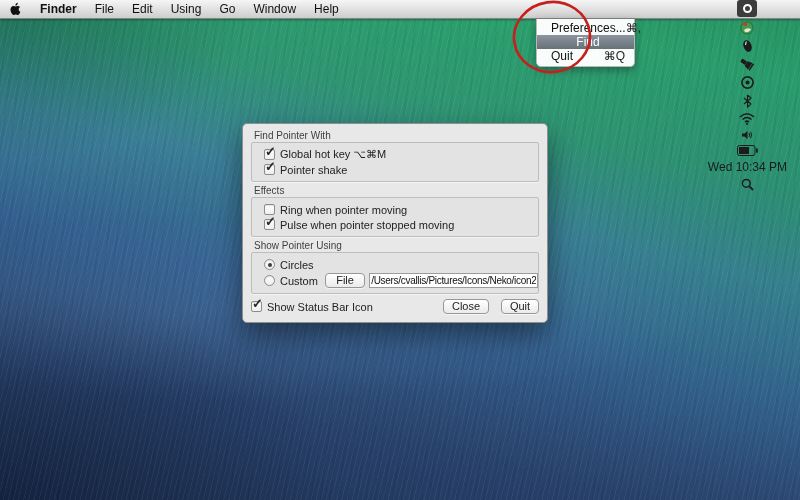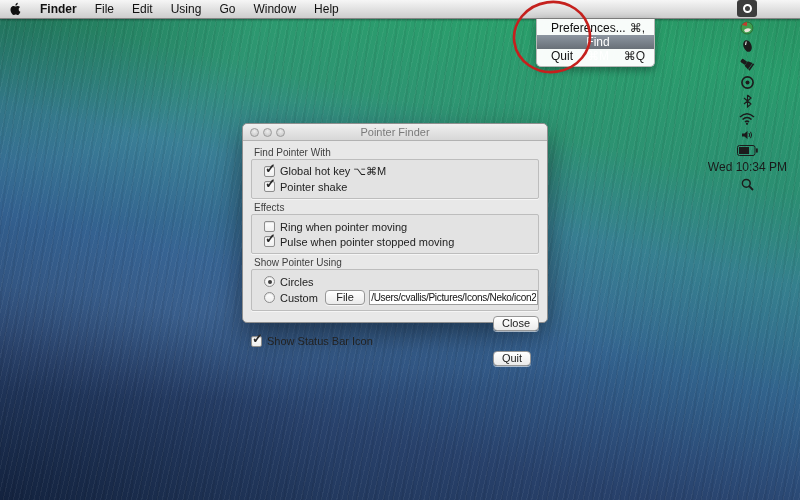--- a/index.html
+++ b/index.html
@@ -34,21 +34,21 @@
   .mbicon { height:100%; display:flex; align-items:center; padding:0 3px; }
   .status-app {
     width:20px; height:17px; display:flex; align-items:center; justify-content:center;
     background:#3c3c3c; border-radius:3px;
   }
   .status-app .ring { width:9px; height:9px; border:2px solid #fff; border-radius:50%; background:#3c3c3c; }
   .clock { padding:0 5px; font-size:12px; color:#1a1a1a; white-space:nowrap; }
 
   
   .dropdown {
-    position:absolute; left:536px; top:19px; width:119px;
+    position:absolute; left:536px; top:19px; width:99px;
     background:rgba(255,255,255,0.97);
     border:1px solid #b9b9b9; border-top:none;
     border-radius:0 0 5px 5px;
     box-shadow:0 3px 8px rgba(0,0,0,0.35);
     padding:2px 0 3px 0; z-index:30; font-size:12px; color:#111;
   }
   .mi { display:flex; justify-content:space-between; align-items:center; height:14px; padding:0 9px 0 14px; }
   .mi .sc { color:#222; }
   .mi.hl { background:linear-gradient(#8c95a0, #687078); color:#fff;flex-direction:column; }
   .mi.hl .sc { color:#fff; }
@@ -97,21 +97,21 @@
     font-size:11px; color:#222; text-align:center;
     box-shadow:0 1px 0 rgba(255,255,255,0.6);
   }
   .file-btn { width:42px; height:15px; line-height:13px; margin-left:7px; }
   .path-input {
     width:176px; height:15px; margin-left:4px;
     border:1px solid #9c9c9c; background:#fff; font-family:"Liberation Sans", sans-serif;
     font-size:10px; letter-spacing:-0.3px; color:#111; padding:1px 1px;
   }
   .bottom-row { display:flex; align-items:center; margin-top:5px; }
-  .bottom-btns { margin-left:auto; display:flex; gap:20px;flex-direction:column; }
+  .bottom-btns { margin-left:auto; display:flex; gap:12px; }
   .bottom-btns .btn { height:15px; line-height:13px; }
   .close-btn { width:46px; }
   .quit-btn { width:38px; }
 
   svg { display:block; }
 </style>
 </head>
 <body>
 
 <div class="desktop"></div>
@@ -216,28 +216,20 @@
     <span>Quit</span>
     <span class="sc">⌘Q</span>
   </div>
 </div>
 
 <svg class="annotation" width="88" height="80" viewBox="0 0 88 80">
   <ellipse cx="44" cy="39" rx="38" ry="35" fill="none" stroke="#c5201d" stroke-width="2.6" transform="rotate(-8 44 39)"></ellipse>
 </svg>
 
 <div class="window">
-  <div class="titlebar">
-    <div class="lights">
-      <span class="light"></span>
-      <span class="light"></span>
-      <span class="light"></span>
-    </div>
-    <div class="title">Pointer Finder</div>
-  </div>
   <div class="content">
 
     <div class="sec-label">Find Pointer With</div>
     <div class="groupbox">
       <div class="row">
         <span class="cb">
             <span class="mark">✓</span>
           </span>
         <span>Global hot key ⌥⌘M</span>
       </div>

